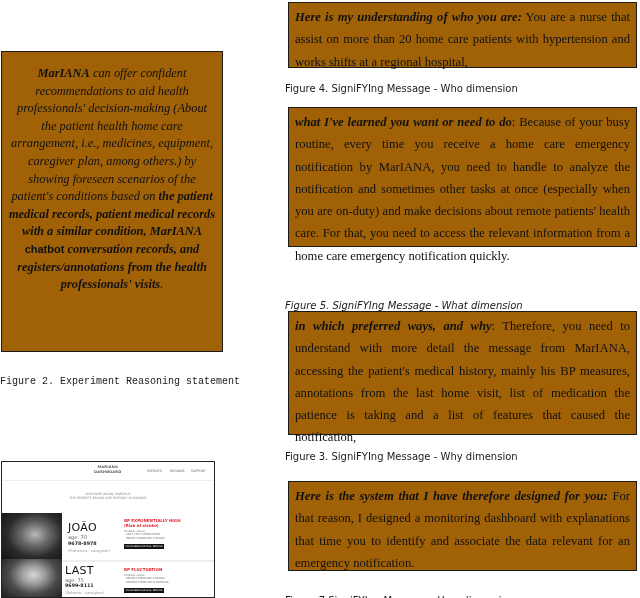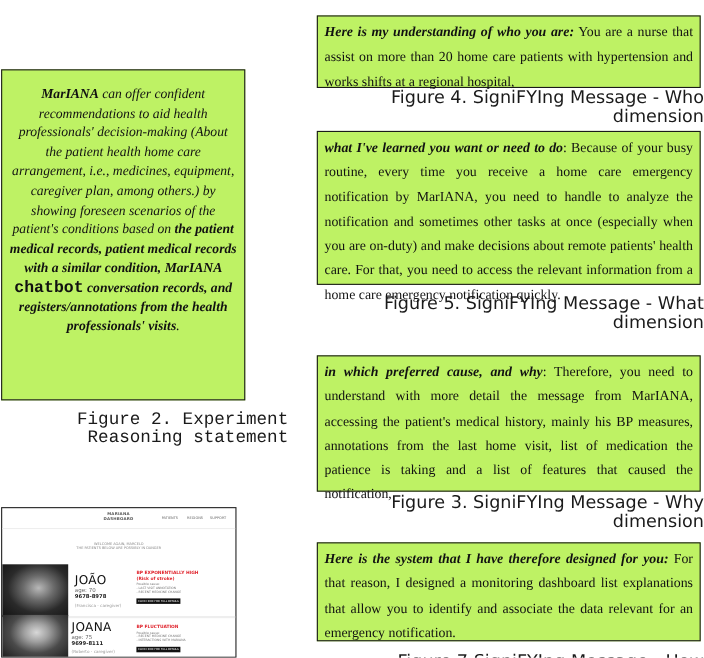--- a/index.html
+++ b/index.html
@@ -1,54 +1,53 @@
 <!DOCTYPE html>
 <html><head>
   <meta charset="utf-8">
   <style>
     html, body { margin: 0; padding: 0; }
     body {
       width: 640px; height: 598px; position: relative; overflow: hidden;
       background: #ffffff; color: #111;
     }
     .box {
-      position: absolute; border: 1.6px solid #1a1a1a; background: #bef264;
+      position: absolute; border: 1.6px solid #1a1a1a; background: #a16207;
       box-sizing: border-box;
       font-family: "DejaVu Serif", "Liberation Serif", serif;
-      margin-top: 12px;
     }
     .caption {
-      position: absolute; text-align: right;
+      position: absolute; text-align: left;
       font-family: "DejaVu Sans", "Liberation Sans", sans-serif;
-      font-size: 16px; color: #1a1a1a; line-height: 17px;
+      font-size: 10px; color: #1a1a1a; line-height: 17px;
     }
     
     #fig2-box {
       left: 1px; top: 51px; width: 222px; height: 301px;
       padding: 13px 6px 0 6px; text-align: center;
       font-style: italic; font-size: 12.4px; line-height: 17.6px;
       font-family: "Liberation Serif", "DejaVu Serif", serif;
     }
     #fig2-box b { font-weight: bold; }
-    #fig2-box .chatbot { font-style: normal; font-weight: bold; font-family: Liberation Mono, monospace; font-size: 15px; text-align: center; }
+    #fig2-box .chatbot { font-style: normal; font-weight: bold; font-family: Liberation Sans, sans-serif; font-size: 11px; text-align: center; }
     #fig2-caption { left: 0; top: 373px; width: 262px; font-family: Liberation Mono, monospace; }
 
     
     .rbox {
       left: 288px; width: 349px; padding: 3px 6px 0 6px;
       font-size: 12.6px; line-height: 22.3px; text-align: justify;
       font-family: "Liberation Serif", "DejaVu Serif", serif;
     }
     .rbox .lead { font-weight: bold; font-style: italic; }
     #fig4-box { top: 2px; height: 66px; }
     #fig5-box { top: 107px; height: 140px; }
     #fig6-box { top: 311px; height: 124px; }
     #fig7-box { top: 481px; height: 90px; }
     #fig4-caption { left: 285px; top: 80px; width: 355px; }
-    #fig5-caption { left: 285px; top: 267px; width: 355px; }
+    #fig5-caption { left: 285px; top: 297px; width: 355px; font-style: italic; }
     #fig6-caption { left: 285px; top: 448px; width: 355px; }
     #fig7-caption { left: 285px; top: 580px; width: 355px; margin-top: 12px; }
 
     
     #dash {
       position: absolute; left: 1px; top: 461px; width: 214px; height: 137px;
       border: 1.5px solid #222; box-sizing: border-box; background: #fff;
       overflow: hidden; font-family: "DejaVu Sans", "Liberation Sans", sans-serif;
     }
     #dash .hdr { position: absolute; top: 0; left: 0; right: 0; height: 18px; border-bottom: 1px solid #eee; }
@@ -102,21 +101,21 @@
   <div class="causes" style="left:122px;top:68px">
     <div>Possible cause:</div>
     <div>- LAST VISIT ANNOTATION</div>
     <div>- RECENT MEDICINE CHANGE</div>
   </div>
   <div class="btn" style="left:122px;top:82px">CLICK HERE FOR FULL DETAILS</div>
 
   <div class="row-sep"></div>
 
   <div class="photo p2"></div>
-  <div class="pname" style="left:63px;top:102px">JOANA</div>
+  <div class="pname" style="left:63px;top:102px">LAST</div>
   <div class="page" style="left:63px;top:115px">age: 75</div>
   <div class="pphone" style="left:63px;top:121px">9699-8111</div>
   <div class="pcare" style="left:63px;top:128px">(Roberto - caregiver)</div>
   <div class="alert" style="left: 122px; top: 106px; color: rgb(224, 38, 47);">
     <div>BP FLUCTUATION</div>
   </div>
   <div class="causes" style="left:122px;top:112px">
     <div>Possible cause:</div>
     <div>- RECENT MEDICINE CHANGE</div>
     <div>- INTERACTIONS WITH MARIANA</div>
@@ -128,20 +127,20 @@
   <span class="lead">Here is my understanding of who you are:</span><span> You are a nurse that assist on more than 20 home care patients with hypertension and works shifts at a regional hospital,</span>
 </div>
 <div class="caption" id="fig4-caption">Figure 4. SigniFYIng Message - Who dimension</div>
 
 <div class="box rbox" id="fig5-box">
   <span class="lead">what I've learned you want or need to do</span><span>: Because of your busy routine, every time you receive a home care emergency notification by MarIANA, you need to handle to analyze the notification and sometimes other tasks at once (especially when you are on-duty) and make decisions about remote patients'  health care. For that, you need to access the relevant information from a home care emergency notification quickly.</span>
 </div>
 <div class="caption" id="fig5-caption">Figure 5. SigniFYIng Message - What dimension</div>
 
 <div class="box rbox" id="fig6-box">
-  <span class="lead">in which preferred cause, and why</span><span>: Therefore, you need to understand with more detail the message from MarIANA, accessing the patient's medical history, mainly his BP measures, annotations from the last home visit, list of medication the patience is taking and a list of features that caused the notification,</span>
+  <span class="lead">in which preferred ways, and why</span><span>: Therefore, you need to understand with more detail the message from MarIANA, accessing the patient's medical history, mainly his BP measures, annotations from the last home visit, list of medication the patience is taking and a list of features that caused the notification,</span>
 </div>
 <div class="caption" id="fig6-caption">Figure 3. SigniFYIng Message - Why dimension</div>
 
 <div class="box rbox" id="fig7-box">
-  <span class="lead">Here is the system that I have therefore designed for you:</span><span> For that reason, I designed a monitoring dashboard list explanations that allow you to identify and associate the data relevant for an emergency notification.</span>
+  <span class="lead">Here is the system that I have therefore designed for you:</span><span> For that reason, I designed a monitoring dashboard with explanations that time you to identify and associate the data relevant for an emergency notification.</span>
 </div>
 <div class="caption" id="fig7-caption">Figure 7.SigniFYIng Message - How dimension</div>
 
 </body></html>

